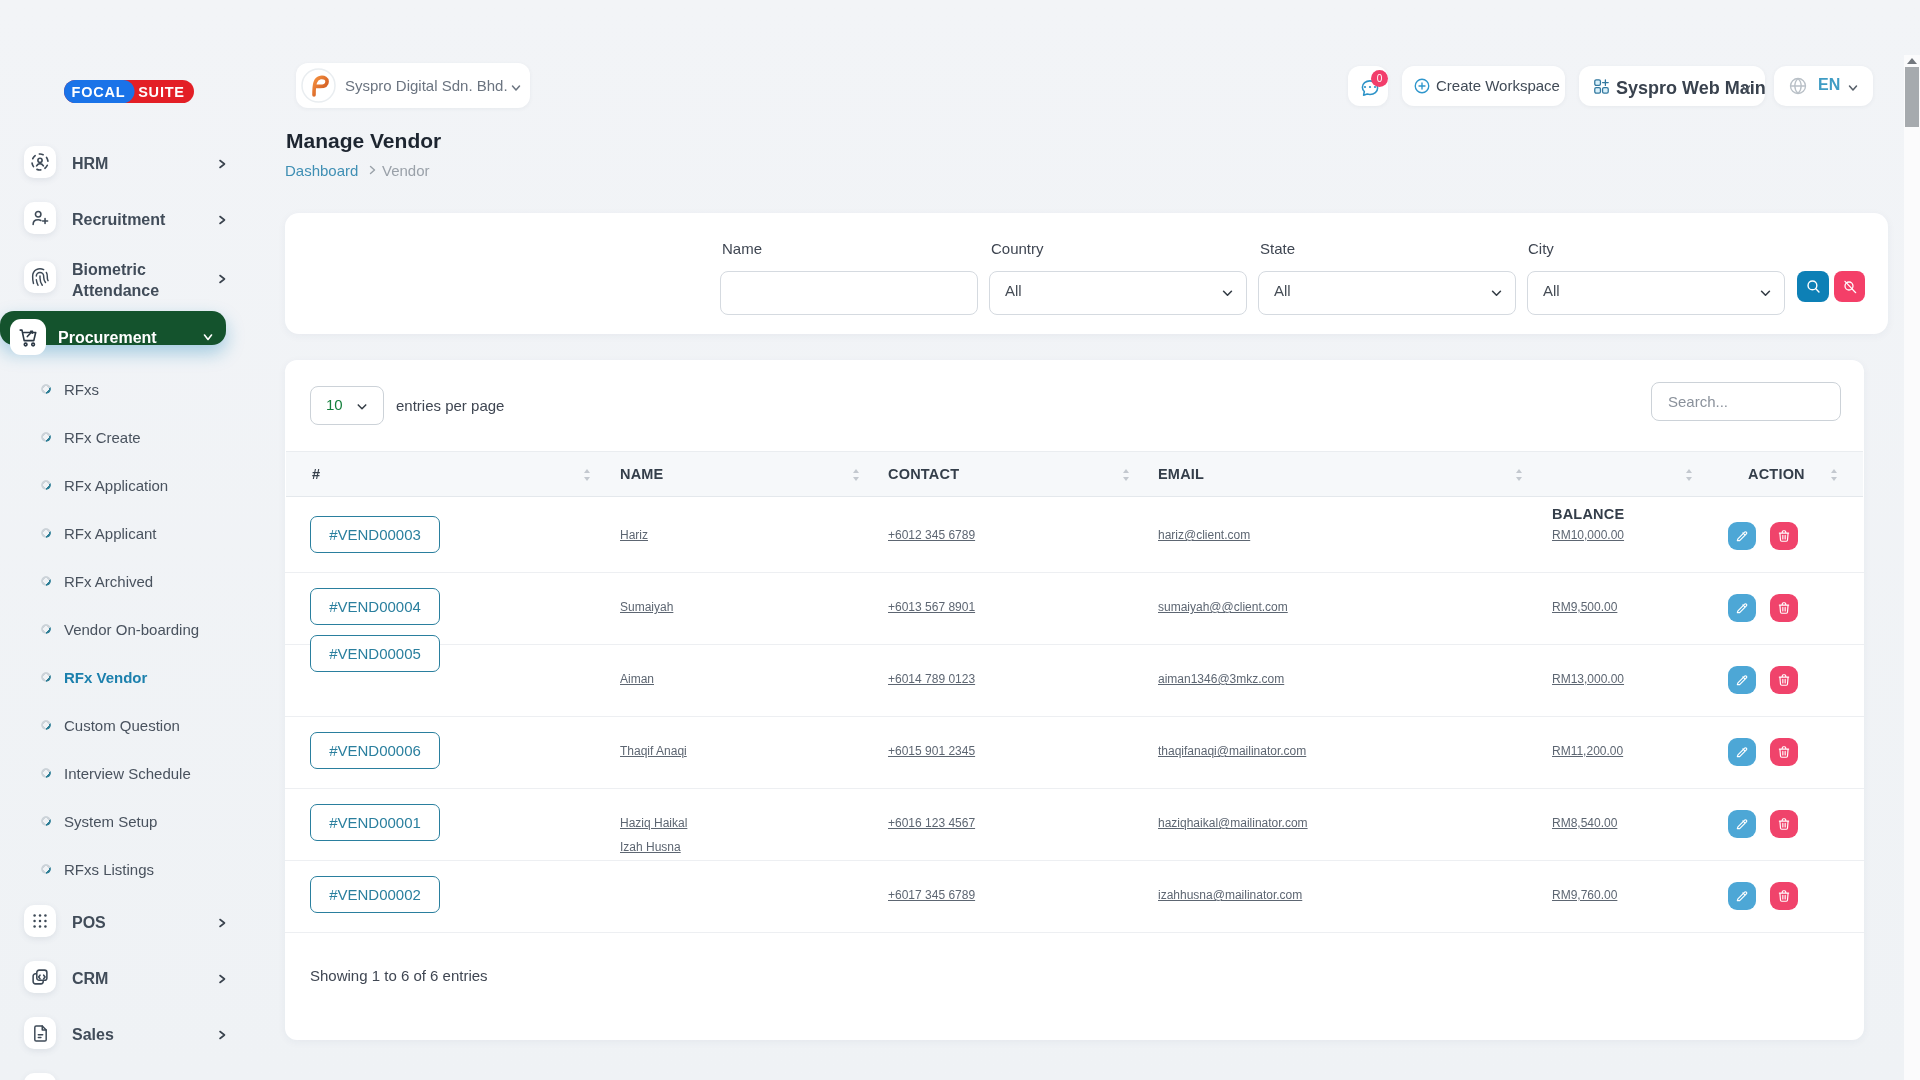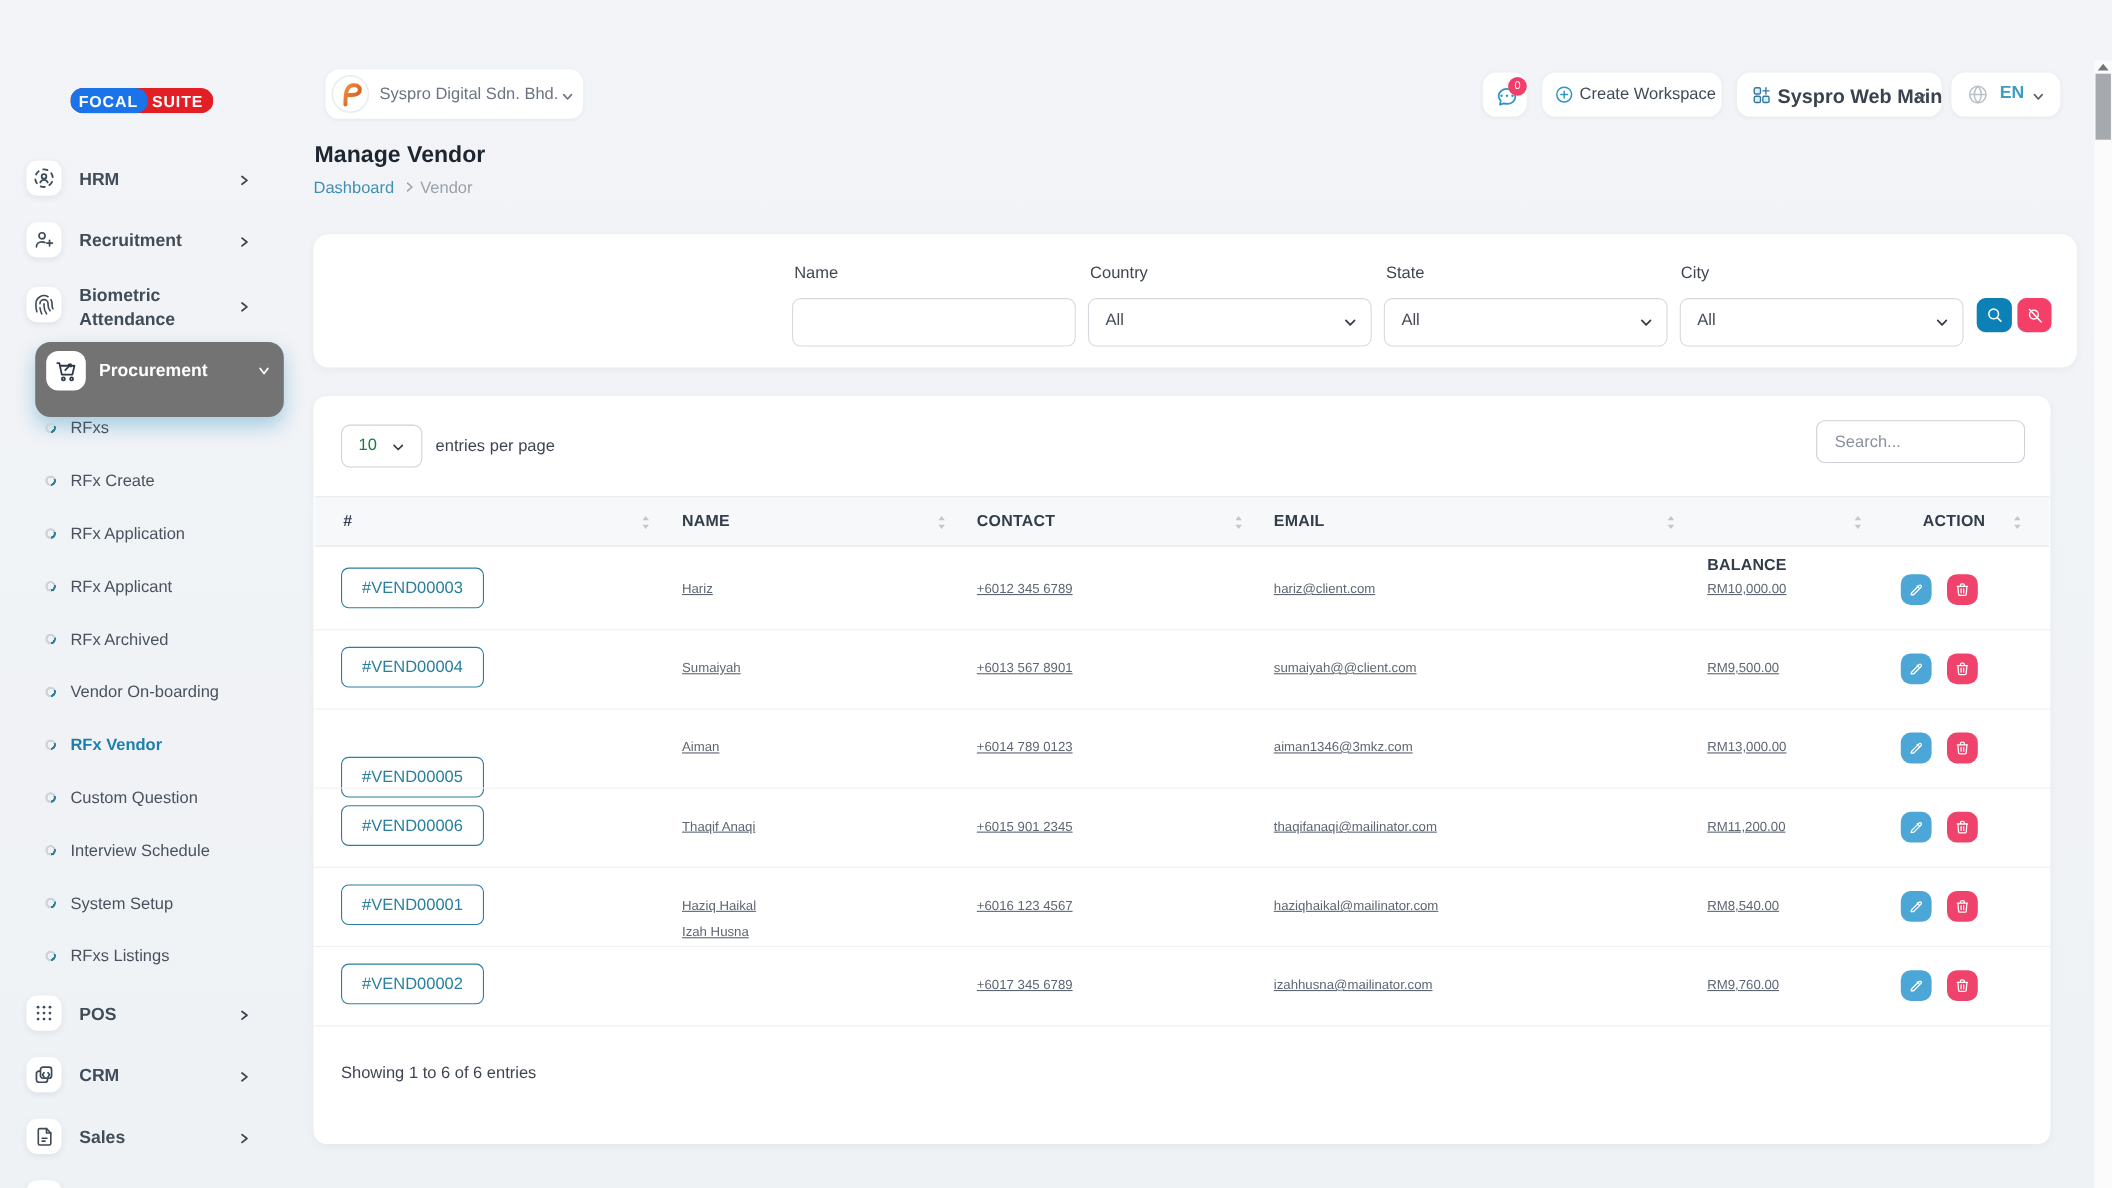--- a/index.html
+++ b/index.html
@@ -11,21 +11,21 @@
 
 .logo { left:64px; top:80px; width:130px; height:23px; }
 .ibox { position:absolute; width:32px; height:32px; background:#fff; border-radius:10px;
   box-shadow:0 2px 6px rgba(80,95,120,.12); display:flex; align-items:center; justify-content:center; }
 .mlabel { position:absolute; left:72px; font-size:16px; font-weight:700; color:#414c59; }
 .chev { position:absolute; width:10px; height:10px; }
 .sub { position:absolute; left:64px; font-size:15px; color:#49525e; }
 .dot { position:absolute; left:41px; width:10px; height:10px; border-radius:50%;
   background: conic-gradient(from 70deg, #2e7e96 0 110deg, #ccd3d9 110deg 360deg);
   -webkit-mask: radial-gradient(circle 5px at 5px 5px, transparent 0 2.7px, #000 2.9px); }
-.proc { left:32px; top:311px; width:226px; height:68px; background:#737373; border-radius:14px;
+.proc { left:0; top:311px; width:226px; height:34px; background:#14532d; border-radius:14px;
   box-shadow:0 8px 18px rgba(16,130,184,.35); }
 .proc .pib { position:absolute; left:10px; top:8px; width:36px; height:36px; background:#fff; border-radius:11px;
   display:flex; align-items:center; justify-content:center; }
 
 
 .pill { background:#fff; border-radius:12px; box-shadow:0 1px 4px rgba(50,65,90,.06); position:absolute; }
 
 
 .flabel { position:absolute; top:240px; font-size:15px; color:#3f4652; }
 .finput { position:absolute; top:271px; height:44px; background:#fff; border:1px solid #d5dae0; border-radius:8px; }
@@ -350,21 +350,21 @@
       <path d="M13.5 6.5l3 3"></path>
     </svg>
   </div>
 <div class="act del" style="top:594px;">
     <svg width="14" height="14" viewBox="0 0 24 24" fill="none" stroke="#fff" stroke-width="2" stroke-linecap="round" stroke-linejoin="round">
       <path d="M4 7h16M10 11v6M14 11v6M5 7l1 12a2 2 0 0 0 2 2h8a2 2 0 0 0 2-2l1-12M9 7V5a2 2 0 0 1 2-2h2a2 2 0 0 1 2 2v2"></path>
     </svg>
   </div>
 <div class="rowline" style="top:644px;"></div>
 
-<div class="vend" style="top:688px;">#VEND00005</div>
+<div class="vend" style="top:635px;">#VEND00005</div>
 <div class="td" style="left:620px; top:672px;">Aiman</div>
 <div class="td" style="left:888px; top:672px;">+6014 789 0123</div>
 <div class="td" style="left:1158px; top:672px;">aiman1346@3mkz.com</div>
 <div class="td" style="left:1552px; top:672px;">RM13,000.00</div>
 <div class="act edit" style="top:666px;">
     <svg width="14" height="14" viewBox="0 0 24 24" fill="none" stroke="#fff" stroke-width="2" stroke-linecap="round" stroke-linejoin="round">
       <path d="M4 20h4L19.5 8.5a2.1 2.1 0 0 0-3-3L5 17z"></path>
       <path d="M13.5 6.5l3 3"></path>
     </svg>
   </div>

